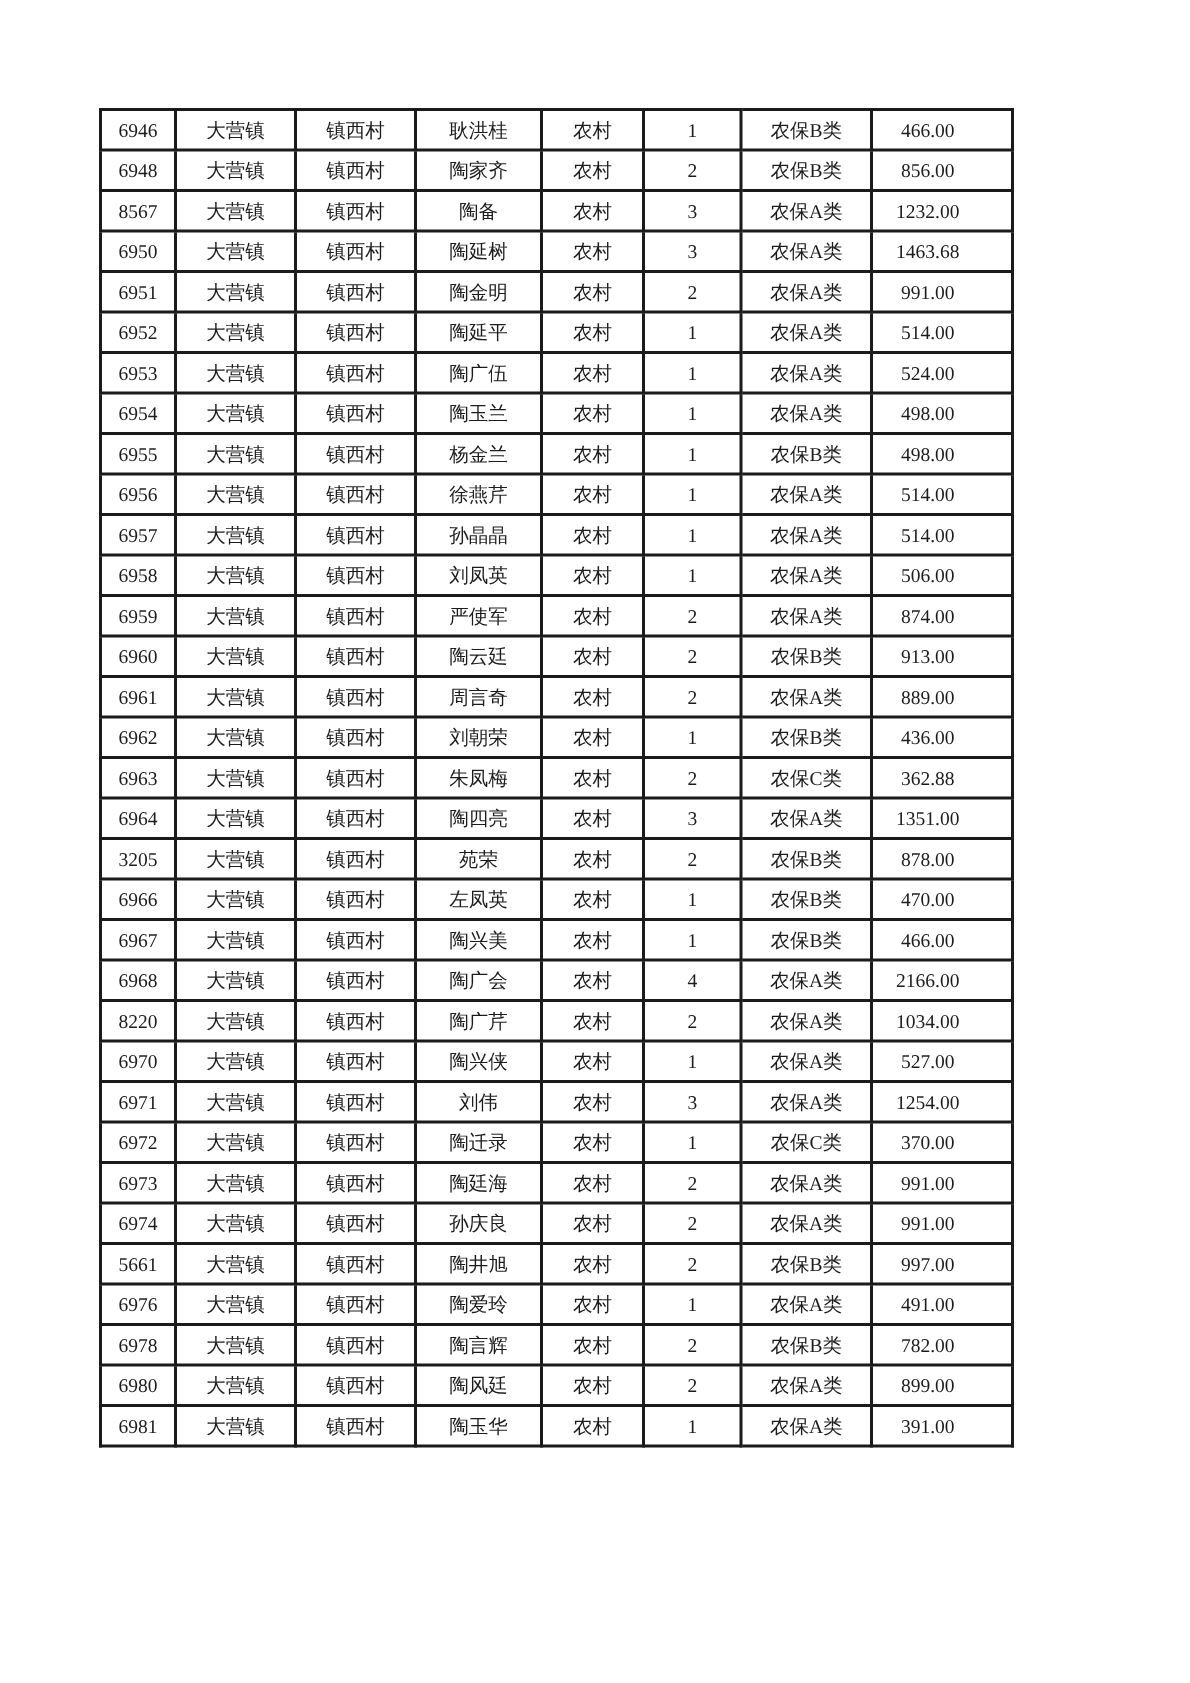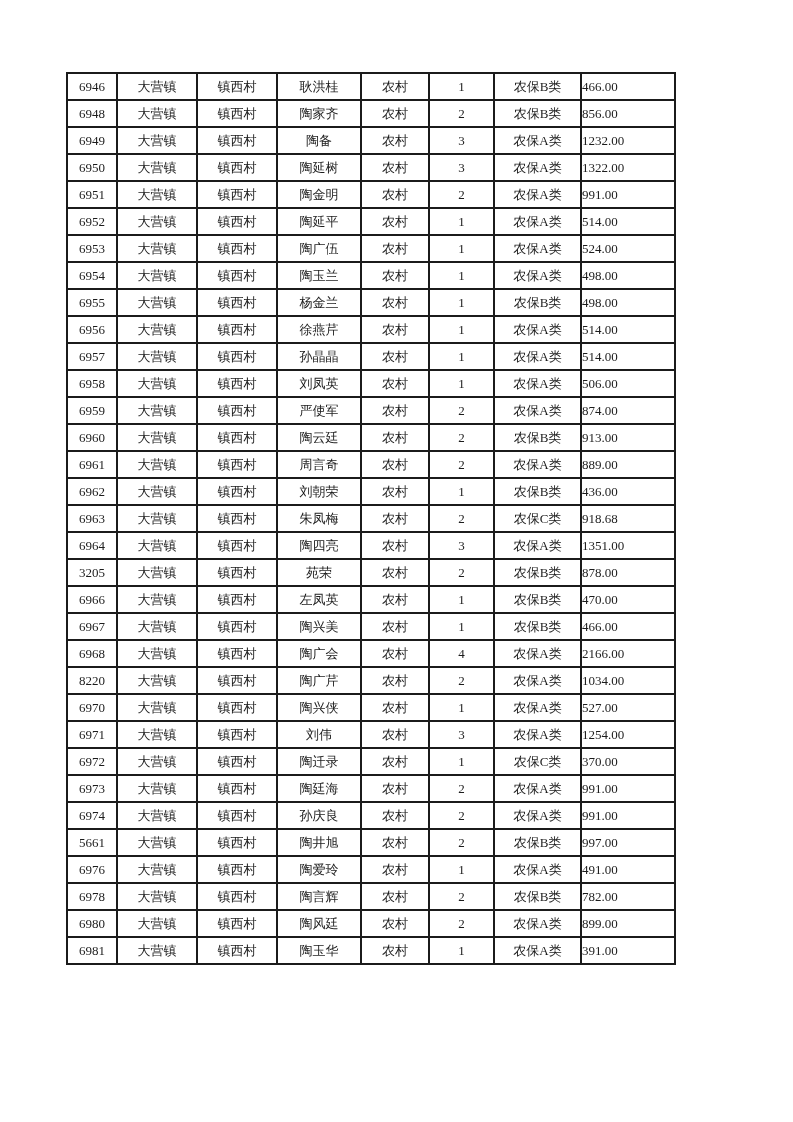--- a/index.html
+++ b/index.html
@@ -29,21 +29,21 @@
     padding: 0;
     text-align: center;
     vertical-align: middle;
     font-size: 13px;
     color: #1c1c1c;
     white-space: nowrap;
     overflow: hidden;
     line-height: 25px;
   }
   table.records td.col-amount {
-    text-align: left;
+    text-align: center;
     padding-right: 19px;
   }
   col.c-id       { width: 50px; }
   col.c-town     { width: 80px; }
   col.c-village  { width: 80px; }
   col.c-name     { width: 84px; }
   col.c-residence{ width: 68px; }
   col.c-count    { width: 65px; }
   col.c-category { width: 87px; }
   col.c-amount   { width: 94px; }
@@ -78,38 +78,38 @@
           <td class="col-id">6948</td>
           <td class="col-town">大营镇</td>
           <td class="col-village">镇西村</td>
           <td class="col-name">陶家齐</td>
           <td class="col-residence">农村</td>
           <td class="col-count">2</td>
           <td class="col-category">农保B类</td>
           <td class="col-amount">856.00</td>
         </tr>
         <tr>
-          <td class="col-id">6949</td>
+          <td class="col-id">8567</td>
           <td class="col-town">大营镇</td>
           <td class="col-village">镇西村</td>
           <td class="col-name">陶备</td>
           <td class="col-residence">农村</td>
           <td class="col-count">3</td>
           <td class="col-category">农保A类</td>
           <td class="col-amount">1232.00</td>
         </tr>
         <tr>
           <td class="col-id">6950</td>
           <td class="col-town">大营镇</td>
           <td class="col-village">镇西村</td>
           <td class="col-name">陶延树</td>
           <td class="col-residence">农村</td>
           <td class="col-count">3</td>
           <td class="col-category">农保A类</td>
-          <td class="col-amount">1322.00</td>
+          <td class="col-amount">1463.68</td>
         </tr>
         <tr>
           <td class="col-id">6951</td>
           <td class="col-town">大营镇</td>
           <td class="col-village">镇西村</td>
           <td class="col-name">陶金明</td>
           <td class="col-residence">农村</td>
           <td class="col-count">2</td>
           <td class="col-category">农保A类</td>
           <td class="col-amount">991.00</td>
@@ -225,21 +225,21 @@
           <td class="col-amount">436.00</td>
         </tr>
         <tr>
           <td class="col-id">6963</td>
           <td class="col-town">大营镇</td>
           <td class="col-village">镇西村</td>
           <td class="col-name">朱凤梅</td>
           <td class="col-residence">农村</td>
           <td class="col-count">2</td>
           <td class="col-category">农保C类</td>
-          <td class="col-amount">918.68</td>
+          <td class="col-amount">362.88</td>
         </tr>
         <tr>
           <td class="col-id">6964</td>
           <td class="col-town">大营镇</td>
           <td class="col-village">镇西村</td>
           <td class="col-name">陶四亮</td>
           <td class="col-residence">农村</td>
           <td class="col-count">3</td>
           <td class="col-category">农保A类</td>
           <td class="col-amount">1351.00</td>

